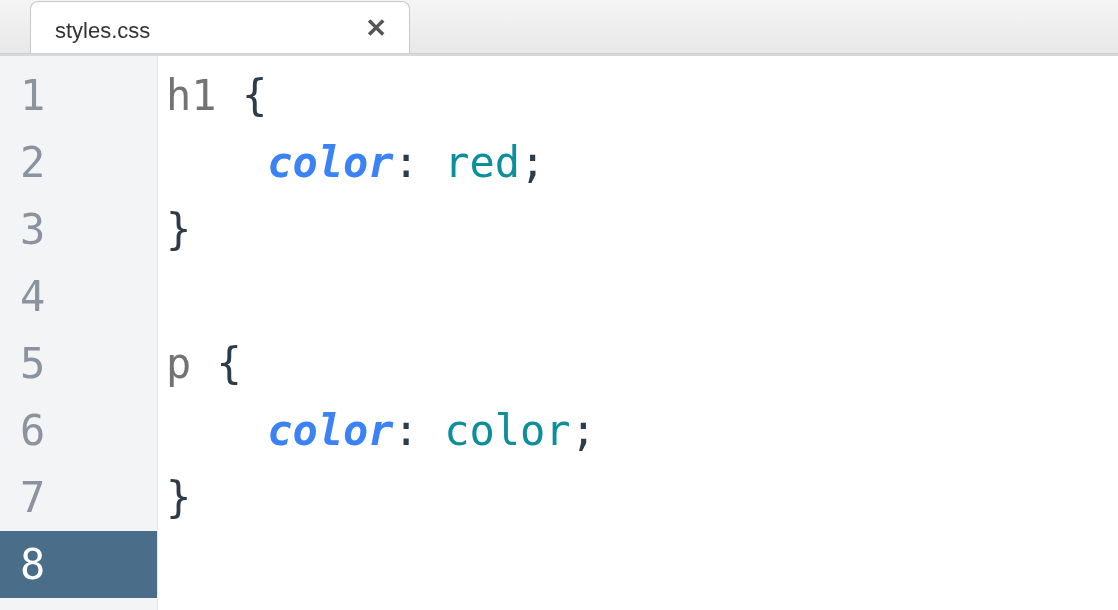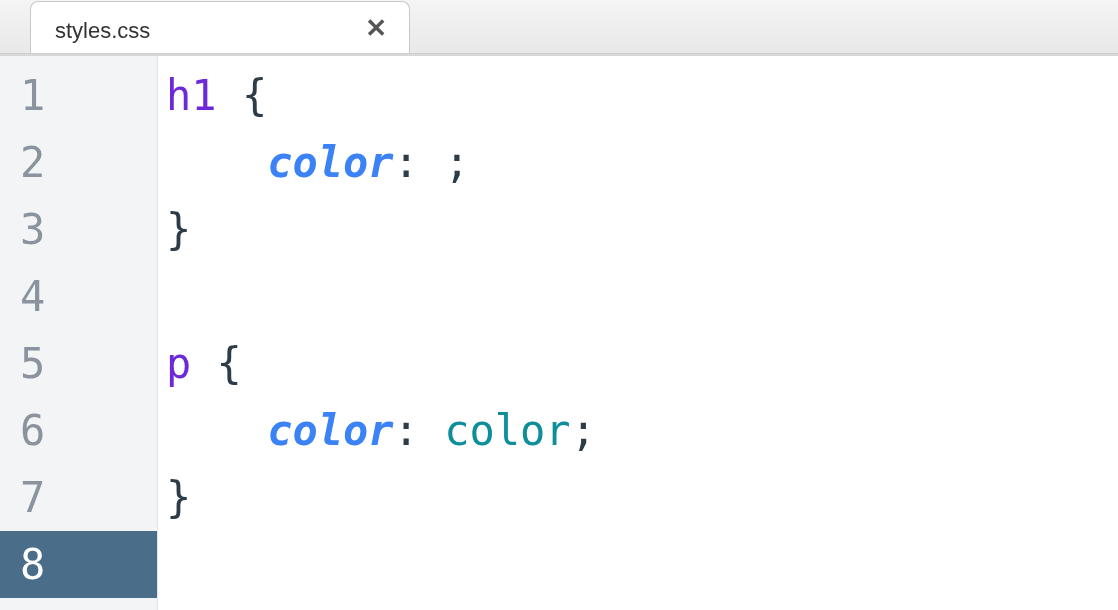--- a/index.html
+++ b/index.html
@@ -91,21 +91,21 @@
     .code-line {
       height: 67px;
       display: flex;
       align-items: center;
       font-family: "Menlo", "Consolas", monospace;
       font-size: 42px;
       padding-left: 8px;
       white-space: pre;
     }
     .tok-selector {
-      color: #6d28d9;
+      color: #737373;
     }
     .tok-brace {
       color: #2d3c49;
     }
     .tok-property {
       color: #3b82f6;
       font-weight: bold;
       font-style: italic;
     }
     .tok-colon {
@@ -137,21 +137,21 @@
       <div class="line-number">2</div>
       <div class="line-number">3</div>
       <div class="line-number">4</div>
       <div class="line-number">5</div>
       <div class="line-number">6</div>
       <div class="line-number">7</div>
       <div class="line-number active">8</div>
     </div>
   <div class="code-area" id="code">
       <div class="code-line"><span class="tok-selector">h1</span><span class="tok-space"> </span><span class="tok-brace">{</span></div>
-      <div class="code-line"><span class="tok-space">    </span><span class="tok-property">color</span><span class="tok-colon">:</span><span class="tok-space"> </span><span class="tok-semicolon">;</span></div>
+      <div class="code-line"><span class="tok-space">    </span><span class="tok-property">color</span><span class="tok-colon">:</span><span class="tok-space"> </span><span class="tok-value">red</span><span class="tok-semicolon">;</span></div>
       <div class="code-line"><span class="tok-brace">}</span></div>
       <div class="code-line"></div>
       <div class="code-line"><span class="tok-selector">p</span><span class="tok-space"> </span><span class="tok-brace">{</span></div>
       <div class="code-line"><span class="tok-space">    </span><span class="tok-property">color</span><span class="tok-colon">:</span><span class="tok-space"> </span><span class="tok-value">color</span><span class="tok-semicolon">;</span></div>
       <div class="code-line"><span class="tok-brace">}</span></div>
       <div class="code-line"></div>
     </div>
 </div>
 
 </body></html>

